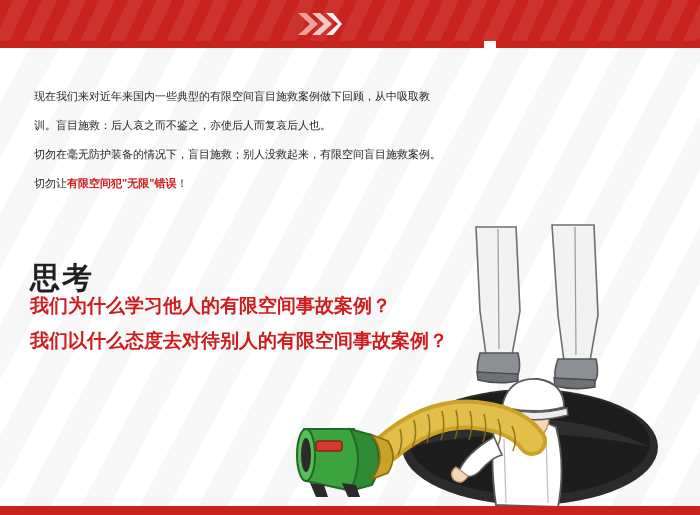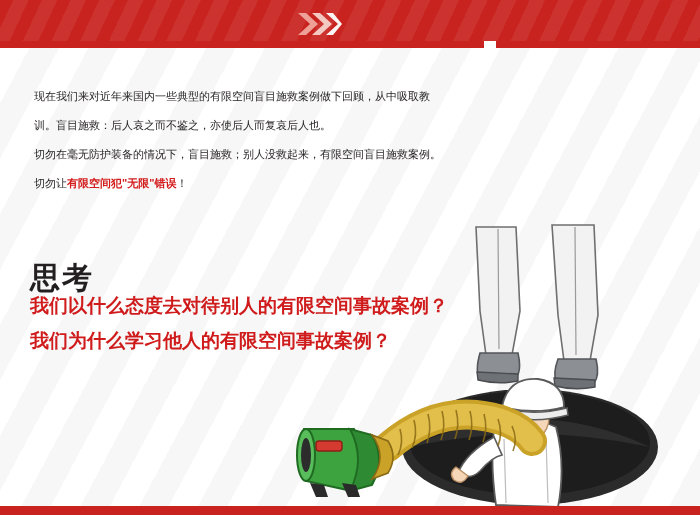--- a/index.html
+++ b/index.html
@@ -232,18 +232,18 @@
   <div class="para">
     <p>现在我们来对近年来国内一些典型的有限空间盲目施救案例做下回顾，从中吸取教</p>
     <p>训。盲目施救：后人哀之而不鉴之，亦使后人而复哀后人也。</p>
     <p>切勿在毫无防护装备的情况下，盲目施救；别人没救起来，有限空间盲目施救案例。</p>
     <p><span>切勿让</span><span class="hl-red">有限空间犯"无限"错误</span><span>！</span></p>
   </div>
 
   <div class="think-head">思考</div>
 
   <div class="questions">
+    <div class="q">我们为什么学习他人的有限空间事故案例？</div>
     <div class="q">我们以什么态度去对待别人的有限空间事故案例？</div>
-    <div class="q">我们为什么学习他人的有限空间事故案例？</div>
   </div>
 
   <div class="bottom-bar"></div>
 </div>
 
 </body></html>

